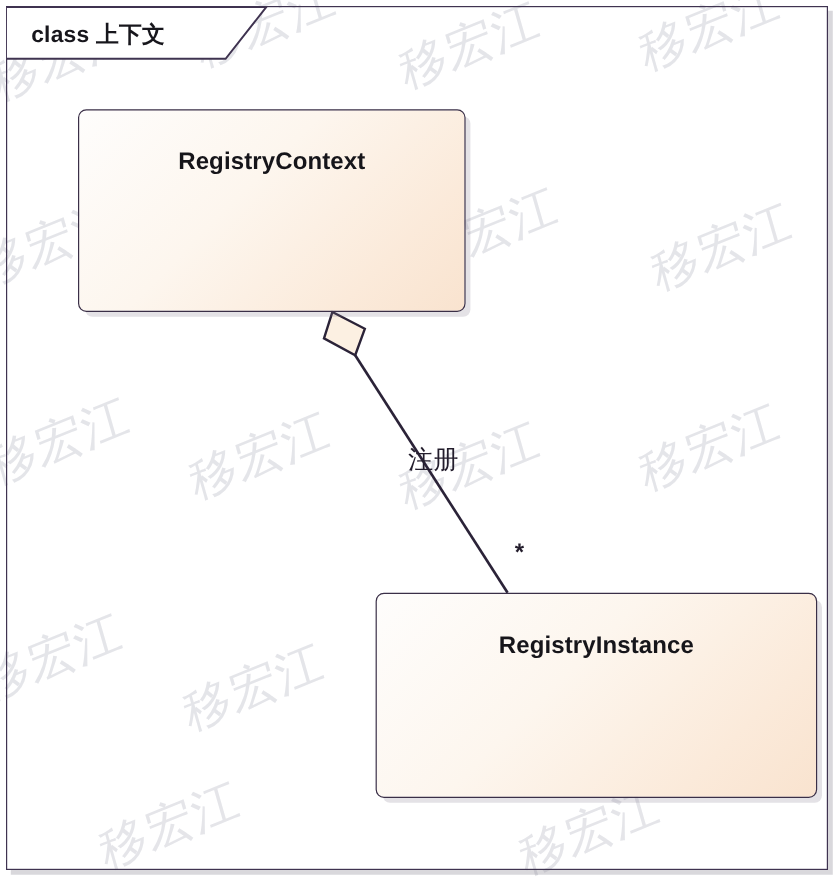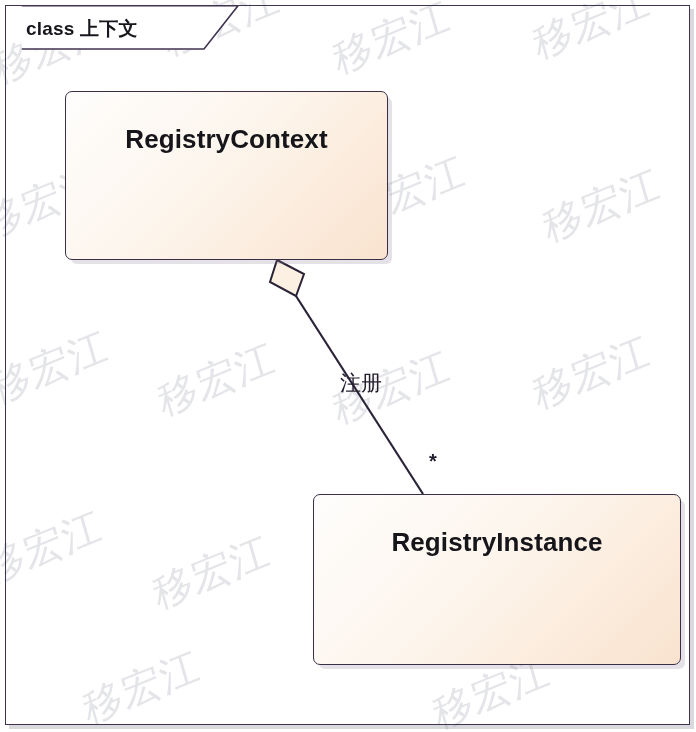--- a/index.html
+++ b/index.html
@@ -62,21 +62,20 @@
     z-index: 1;
   }
   
   #frame-tab {
     position: absolute;
     left: 5px;
     top: 5px;
     width: 220px;
     height: 44px;
     z-index: 4;
-    padding-left: 16px;
   }
   #frame-tab svg { display: block; }
   #frame-tab-text {
     position: absolute;
     left: 21px;
     top: 11px;
     font-size: 19px;
     color: #17161c;
     font-weight: 600;
     white-space: nowrap;
@@ -99,21 +98,21 @@
     border-radius: 7px;
     background: linear-gradient(135deg, #fefdfc 0%, #fdf6ee 42%, #fbeada 78%, #f9e3cf 100%);
     box-shadow: 5px 5px 0 -1px rgba(130,125,140,0.22);
     z-index: 5;
   }
   .class-name {
     position: absolute;
     left: 0;
     right: 0;
     text-align: center;
-    font-size: 26px;
+    font-size: 20px;
     font-weight: 700;
     color: #16151a;
     letter-spacing: 0.1px;
   }
   #class-box-registrycontext { left: 65px;  top: 91px;  width: 323px; height: 169px; }
   #class-box-registrycontext .class-name { top: 32px; }
   #class-box-registryinstance { left: 313px; top: 494px; width: 368px; height: 171px; }
   #class-box-registryinstance .class-name { top: 32px; }
   
   .assoc-text {

